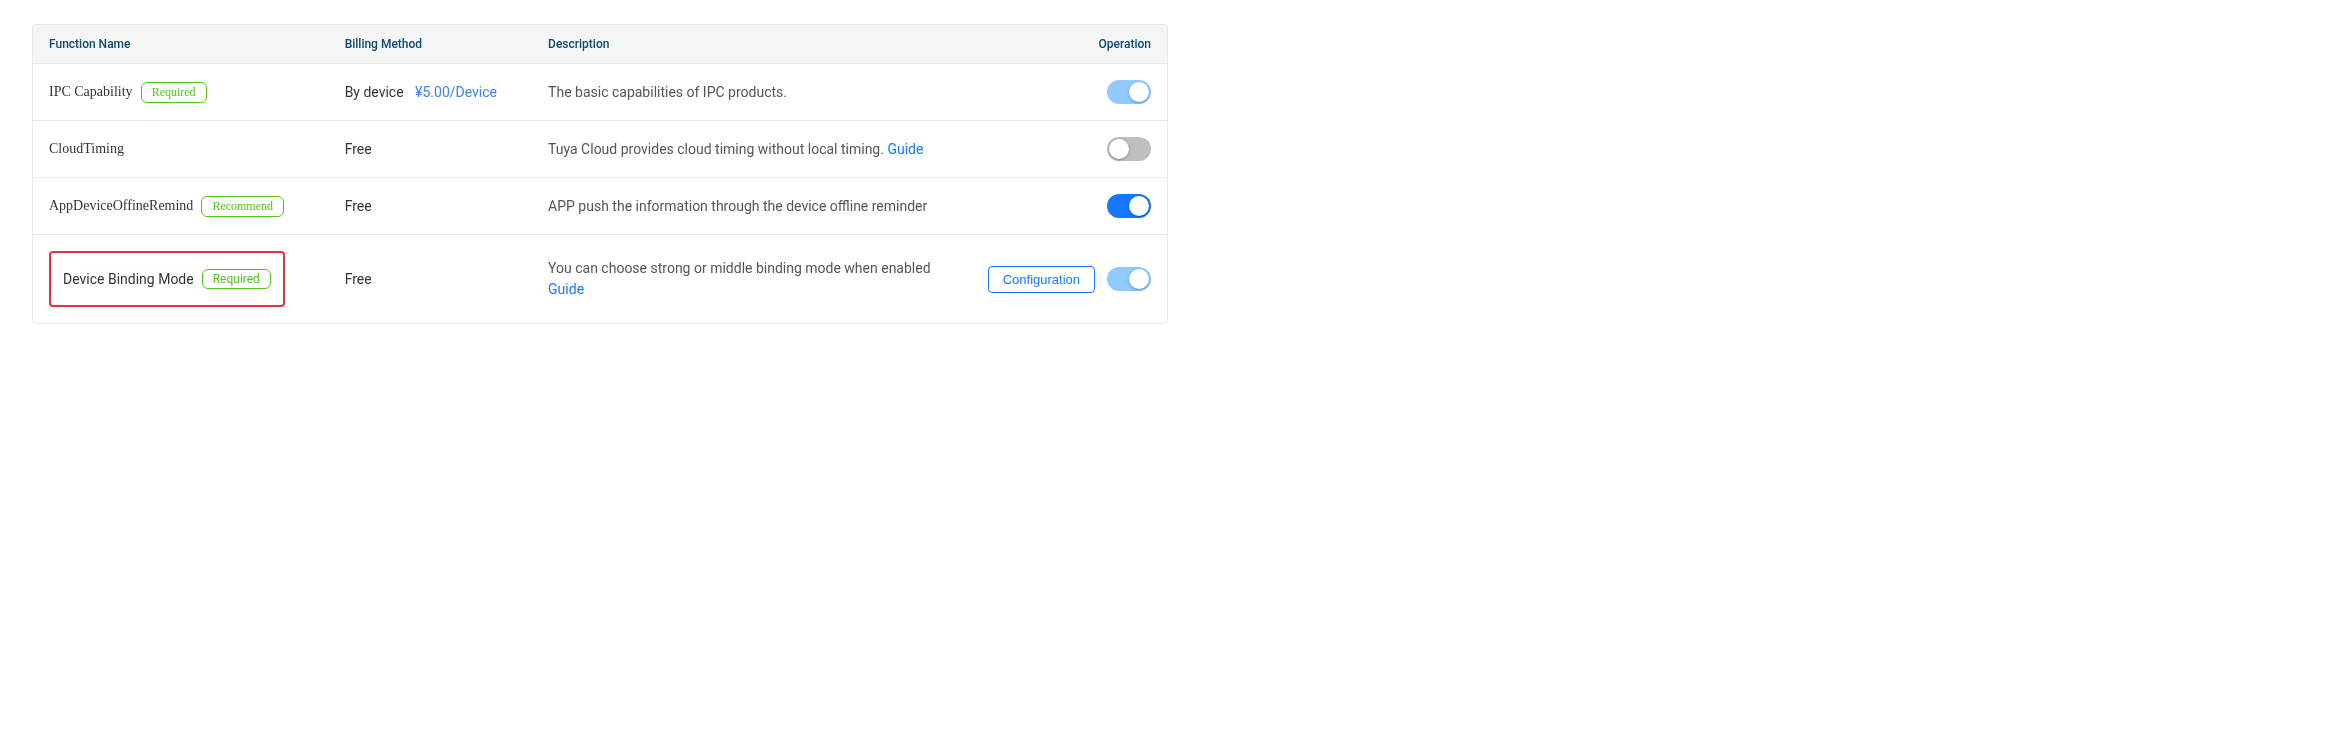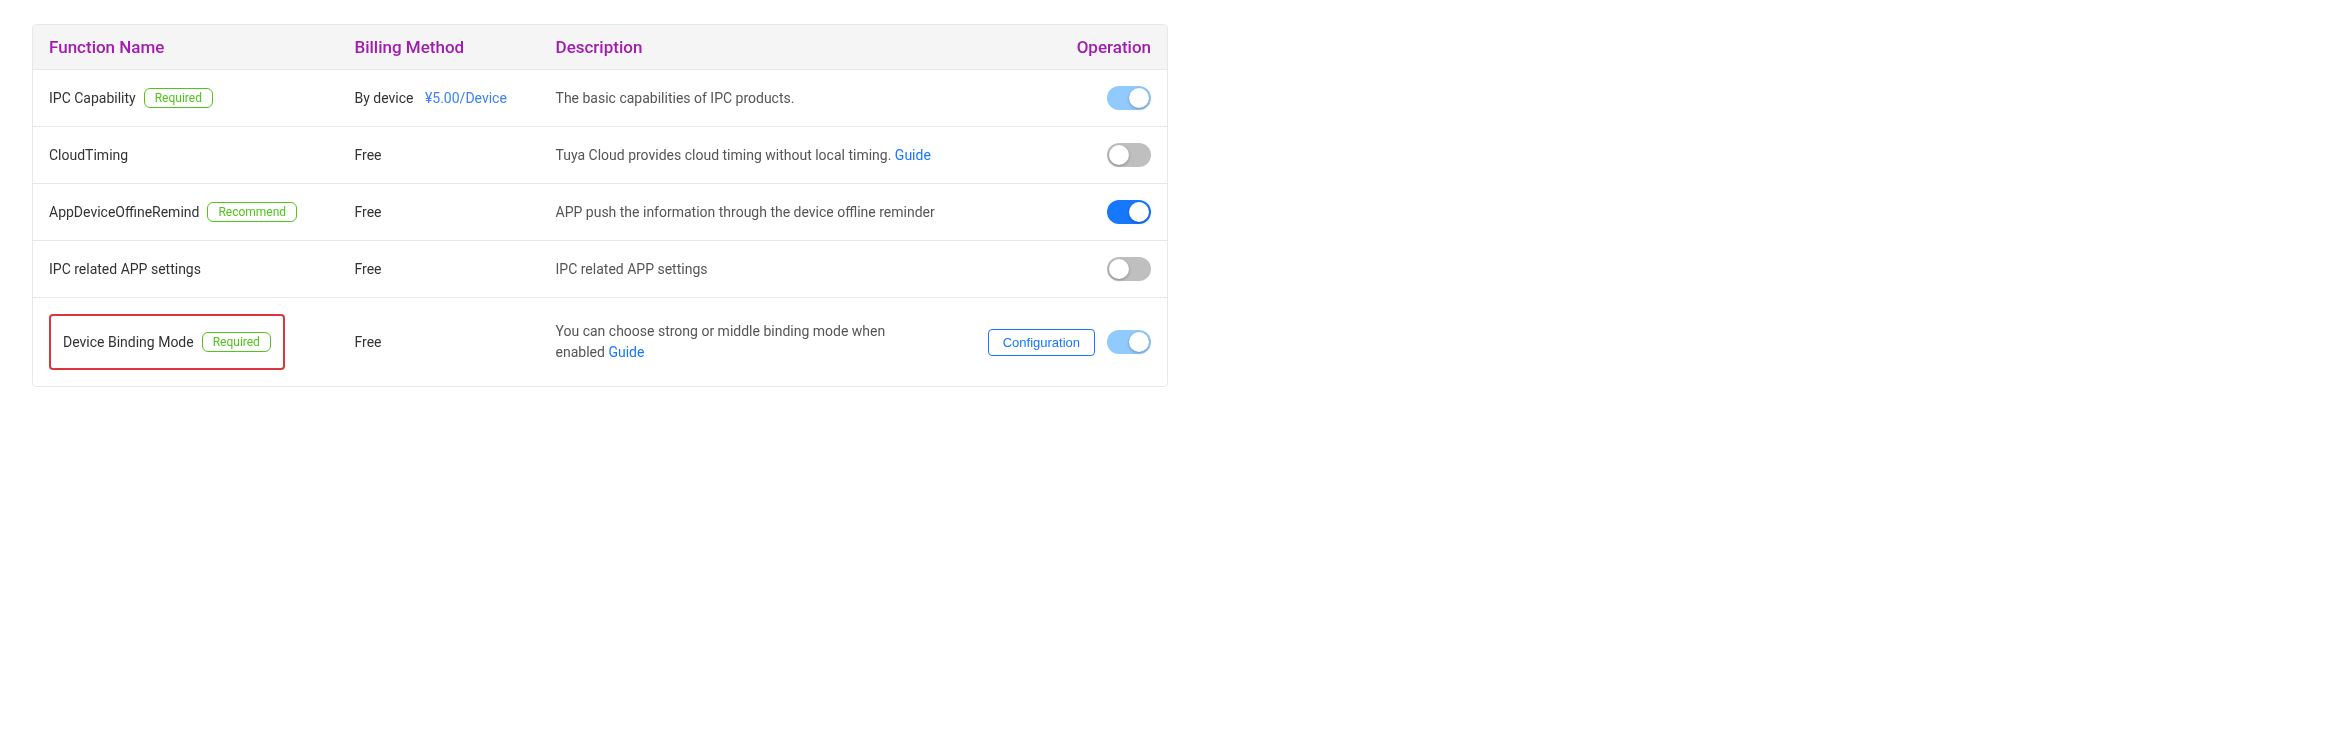--- a/index.html
+++ b/index.html
@@ -57,22 +57,22 @@
     }
 
     thead tr {
       background: #f5f5f5;
     }
 
     thead th {
       padding: 12px 16px;
       text-align: left;
       font-weight: 500;
-      color: #a21caf;
-      font-size: 17px;
+      color: #0c4a6e;
+      font-size: 12px;
       border-bottom: 1px solid #e8e8e8;
     }
 
     thead th:last-child {
       text-align: right;
     }
 
     tbody tr {
       border-bottom: 1px solid #e8e8e8;
     }
@@ -86,20 +86,21 @@
       vertical-align: middle;
       color: #333;
       font-size: 14px;
     }
 
     .function-name-cell {
       display: flex;
       align-items: center;
       gap: 8px;
       white-space: nowrap;
+      font-family: Liberation Serif, serif;
     }
 
     .badge {
       display: inline-flex;
       align-items: center;
       padding: 2px 10px;
       border-radius: 6px;
       font-size: 12px;
       font-weight: 400;
       white-space: nowrap;
@@ -303,42 +304,20 @@
             <div class="operation-cell">
               <div class="toggle">
                 <div class="toggle-track on">
                   <div class="toggle-thumb"></div>
                 </div>
               </div>
             </div>
           </td>
         </tr>
 
-        <tr>
-          <td>
-            <div class="function-name-cell">
-              <span>IPC related APP settings</span>
-            </div>
-          </td>
-          <td>
-            <span>Free</span>
-          </td>
-          <td class="description-cell">
-            <span>IPC related APP settings</span>
-          </td>
-          <td>
-            <div class="operation-cell">
-              <div class="toggle">
-                <div class="toggle-track off">
-                  <div class="toggle-thumb"></div>
-                </div>
-              </div>
-            </div>
-          </td>
-        </tr>
 
         <tr class="device-binding-row">
           <td style="padding: 16px 16px;">
             <div class="function-name-wrapper">
               <span>Device Binding Mode</span>
               <span class="badge badge-required">Required</span>
             </div>
           </td>
           <td>
             <span>Free</span>

